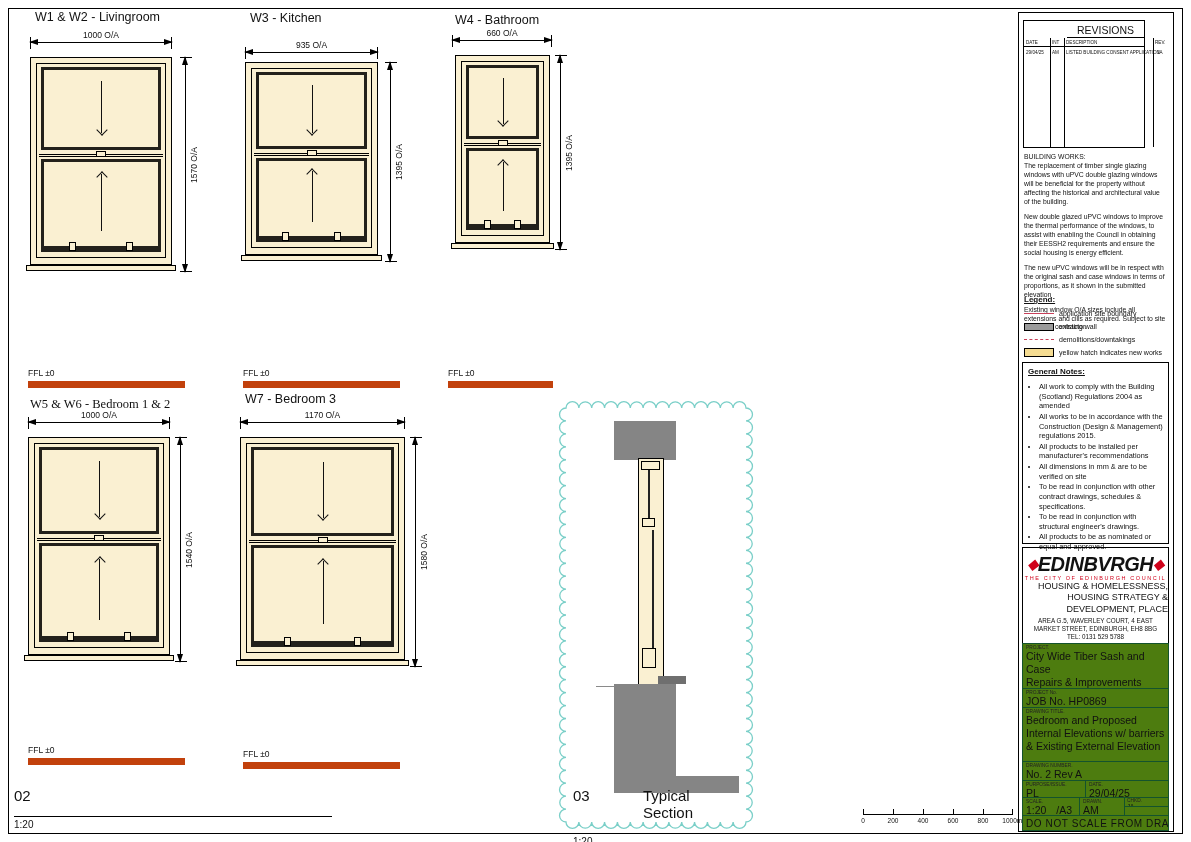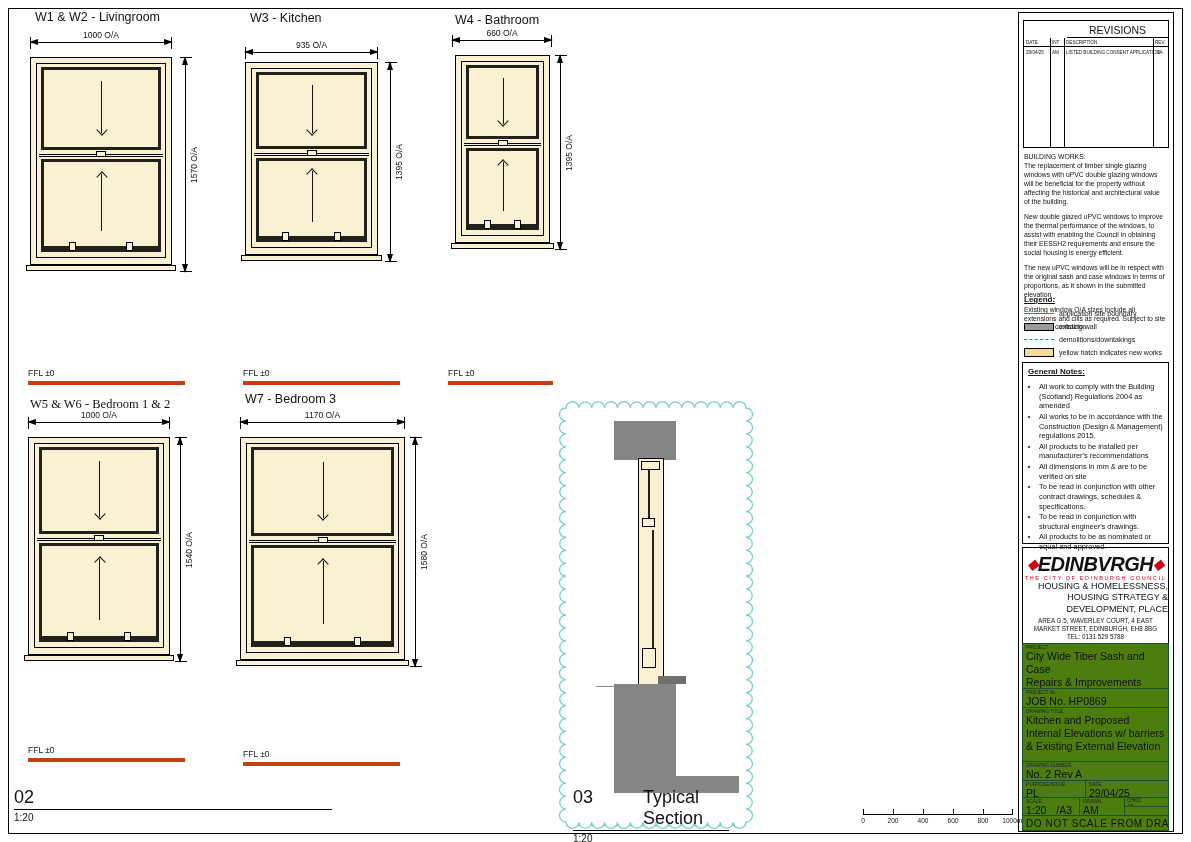--- a/index.html
+++ b/index.html
@@ -78,30 +78,30 @@
   #w5 .dim-v{left:154px;top:46px;height:225px;}
 
   #w7{left:238px;top:392px;}
   #w7 .wtitle{left:7px;top:0;}
   #w7 .dim-h{left:2px;top:30px;width:165px;}
   #w7 .win{left:2px;top:45px;width:165px;height:223px;}
   #w7 .cill{left:-2px;top:268px;width:173px;}
   #w7 .dim-v{left:177px;top:45px;height:230px;}
 
   
-  .ffl{position:absolute;font-size:8.5px;border-bottom:4px solid #c2410c;padding-bottom:3px;width:157px;}
+  .ffl{position:absolute;font-size:8.5px;border-bottom:7px solid #c2410c;padding-bottom:3px;width:157px;}
   #f1{left:28px;top:368px;}
   #f2{left:243px;top:368px;}
   #f3{left:448px;top:368px;width:105px;}
   #f4{left:28px;top:745px;}
   #f5{left:243px;top:749px;}
 
   
   .slabel{position:absolute;}
-  .slabel .top{display:flex;border-bottom:1.5px solid #000;padding-bottom:1px;font-size:18px;}
+  .slabel .top{display:flex;border-bottom:1.5px solid #000;padding-bottom:12px;font-size:15px;}
   .slabel .snum{flex:0 0 48px;}
   .slabel .sscale{font-size:10px;margin-top:2px;}
   #lab02{left:14px;top:787px;width:318px;}
   #lab03{left:573px;top:787px;width:156px;}
   #lab03 .snum{flex:0 0 70px;}
 
   
   #scalebar{position:absolute;left:863px;top:805px;width:150px;height:24px;}
   .sb-line{position:absolute;left:0;right:0;top:9px;height:1px;background:#000;}
   .sb-tick{position:absolute;top:4px;width:1px;height:6px;background:#000;}
@@ -117,21 +117,21 @@
   #sec-mid{left:642px;top:518px;width:13px;height:9px;border:1px solid #000;background:var(--cream);}
   #sec-g2{left:652px;top:530px;width:2px;height:118px;background:#222;}
   #sec-brail{left:642px;top:648px;width:14px;height:20px;border:1px solid #000;background:var(--cream);}
   #sec-cillcap{left:658px;top:676px;width:28px;height:8px;background:#6f6f6f;}
   #sec-bot{left:614px;top:684px;width:62px;height:109px;background:var(--wallgray);}
   #sec-step{left:675px;top:776px;width:64px;height:17px;background:var(--wallgray);}
   #sec-lineL{left:596px;top:686px;width:18px;height:1px;background:#8a8a8a;}
 
   
   #tbcol{position:absolute;left:1018px;top:12px;width:156px;height:820px;border:1px solid #000;}
-  #rev{position:absolute;left:1023px;top:20px;width:146px;height:128px;border:1px solid #000;padding-left:43px;}
+  #rev{position:absolute;left:1023px;top:20px;width:122px;height:128px;border:1px solid #000;padding-left:43px;}
   .rev-title{height:17px;border-bottom:1px solid #000;text-align:center;font-size:10.5px;padding-top:3px;}
   .rev-grid{position:absolute;top:17px;bottom:0;left:0;right:0;}
   .rv{position:absolute;top:0;bottom:0;width:1px;background:#000;}
   .rv1{left:26px;}.rv2{left:40px;}.rv3{left:129px;}
   .rev-h{position:absolute;top:0;left:0;right:0;height:9px;border-bottom:1px solid #000;font-size:4.6px;}
   .rev-h span,.rev-e span{position:absolute;white-space:nowrap;}
   .rh-date{left:2px;top:2px;}.rh-int{left:28px;top:2px;}.rh-desc{left:42px;top:2px;}.rh-rev{left:131px;top:2px;}
   .rev-e{position:absolute;top:9px;left:0;right:0;height:12px;font-size:4.6px;}
   .re-date{left:2px;top:3px;}.re-int{left:28px;top:3px;}.re-desc{left:42px;top:3px;}.re-rev{left:133px;top:3px;}
 
@@ -483,21 +483,21 @@
 
   </div>
 </div>
 <div class="cell" id="c-projno">
   <div class="cl">PROJECT No.</div>
   <div class="cv">JOB No. HP0869</div>
 </div>
 <div class="cell" id="c-title">
   <div class="cl">DRAWING TITLE.</div>
   <div class="cv">
-    <div>Kitchen and Proposed</div>
+    <div>Bedroom and Proposed</div>
     <div>Internal Elevations w/ barriers</div>
     <div>&amp; Existing External Elevation</div>
   </div>
 </div>
 <div class="cell" id="c-number">
   <div class="cl">DRAWING NUMBER.</div>
   <div class="cv">No. 2 Rev A</div>
 </div>
 <div class="cell" id="c-purpose">
   <div class="cl">PURPOSE/ISSUE.</div>

